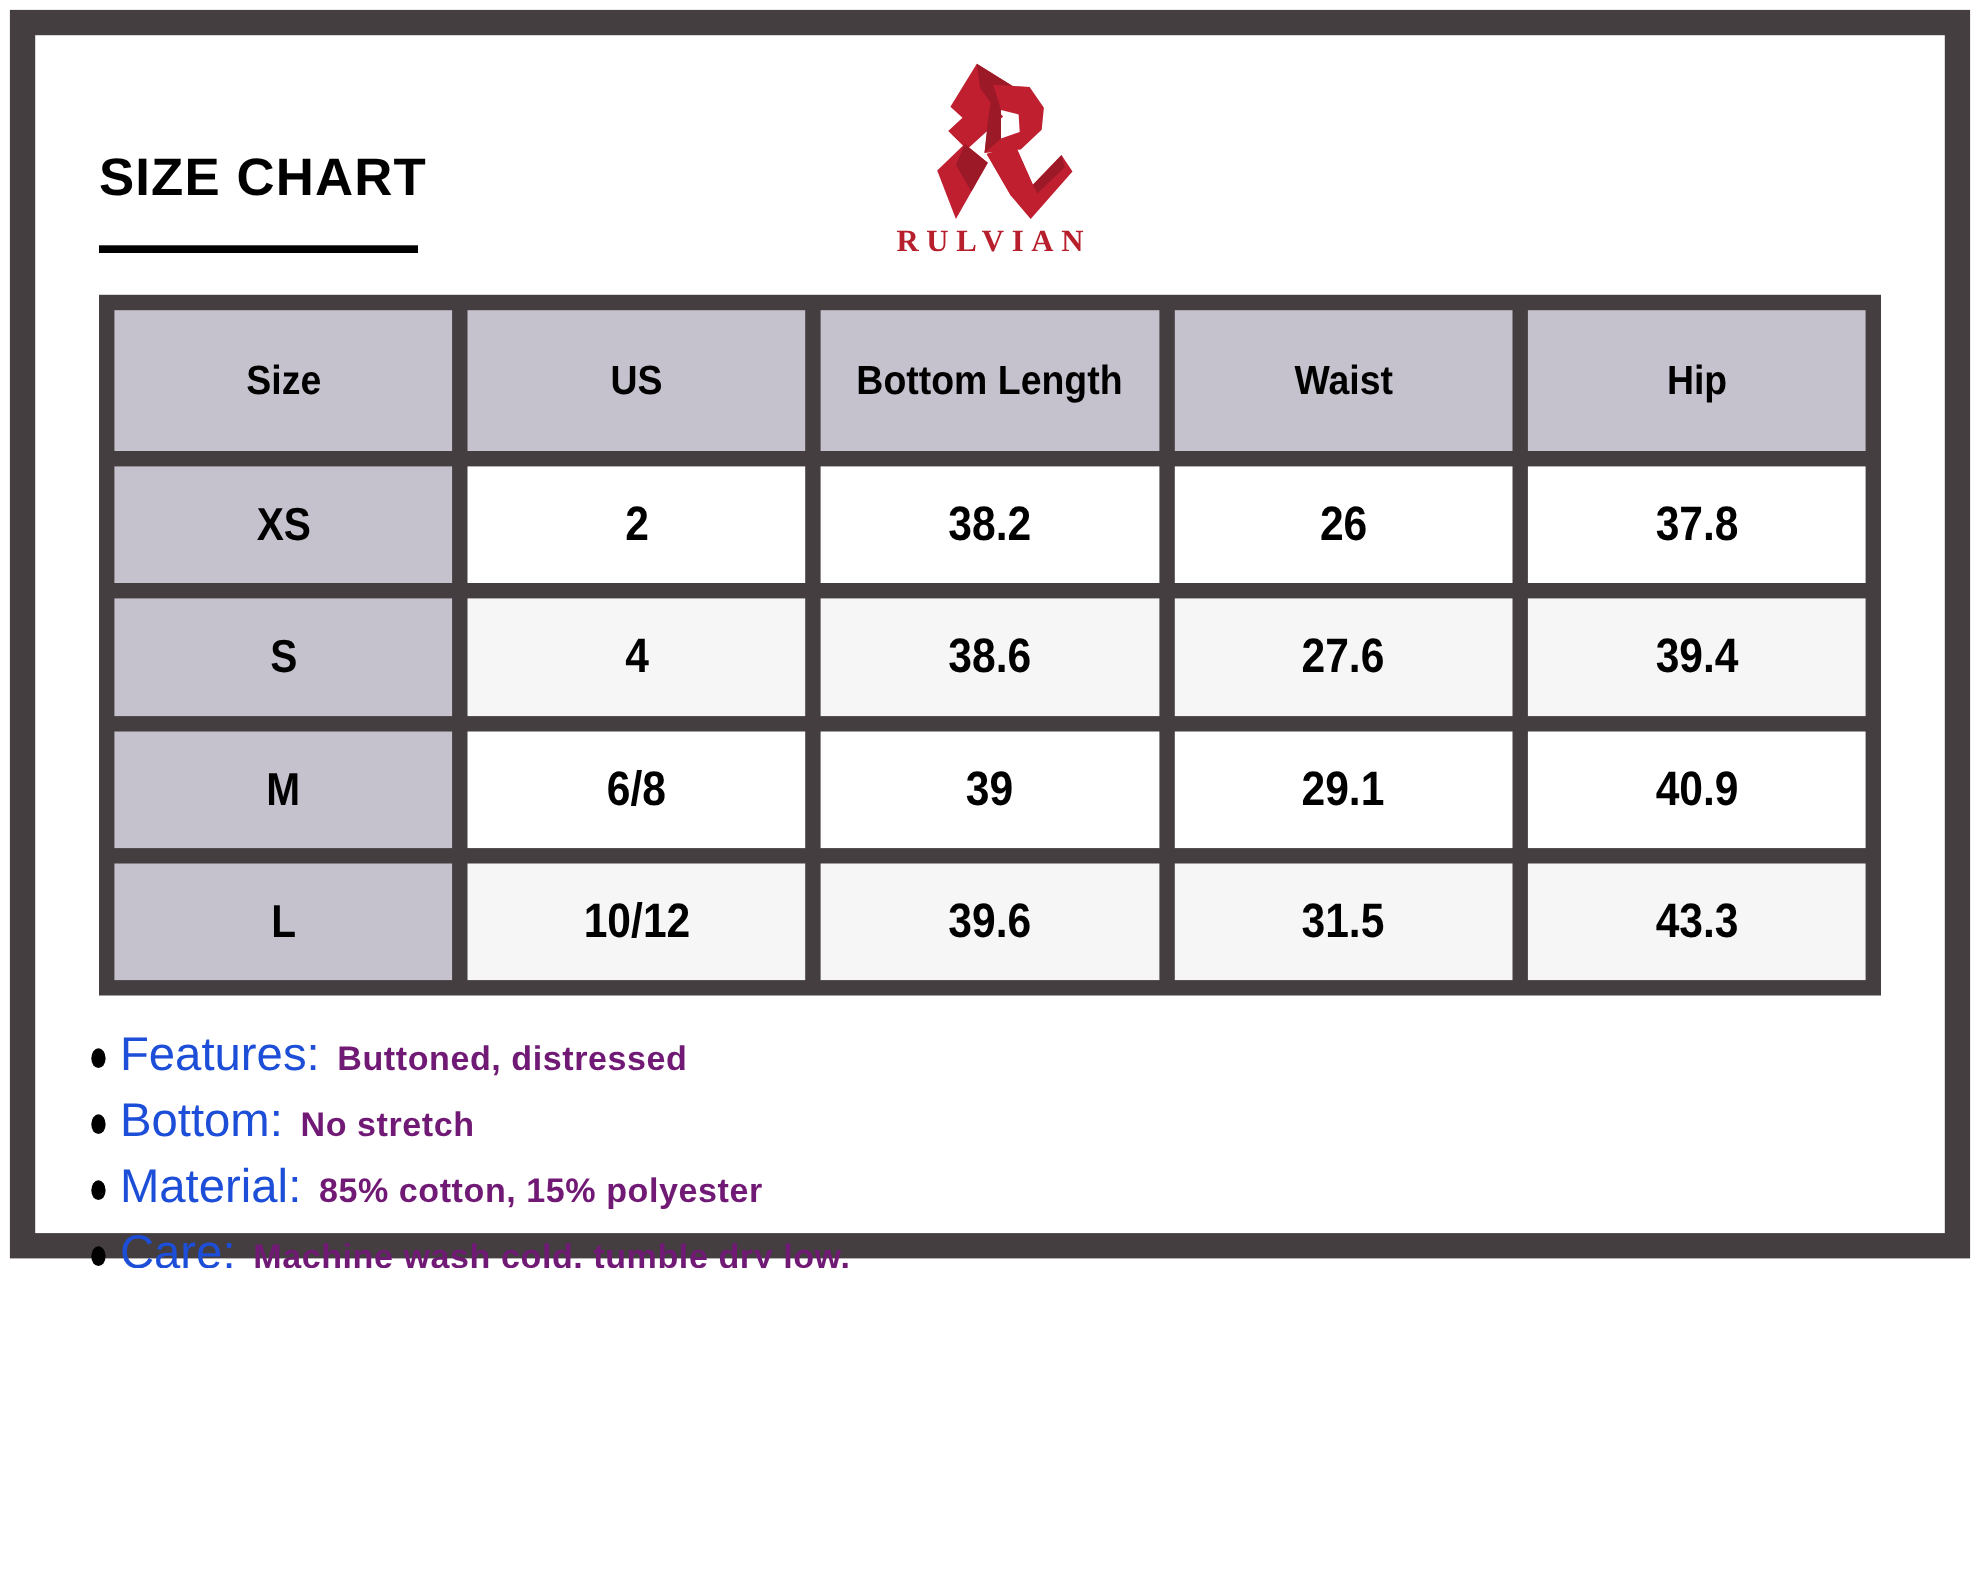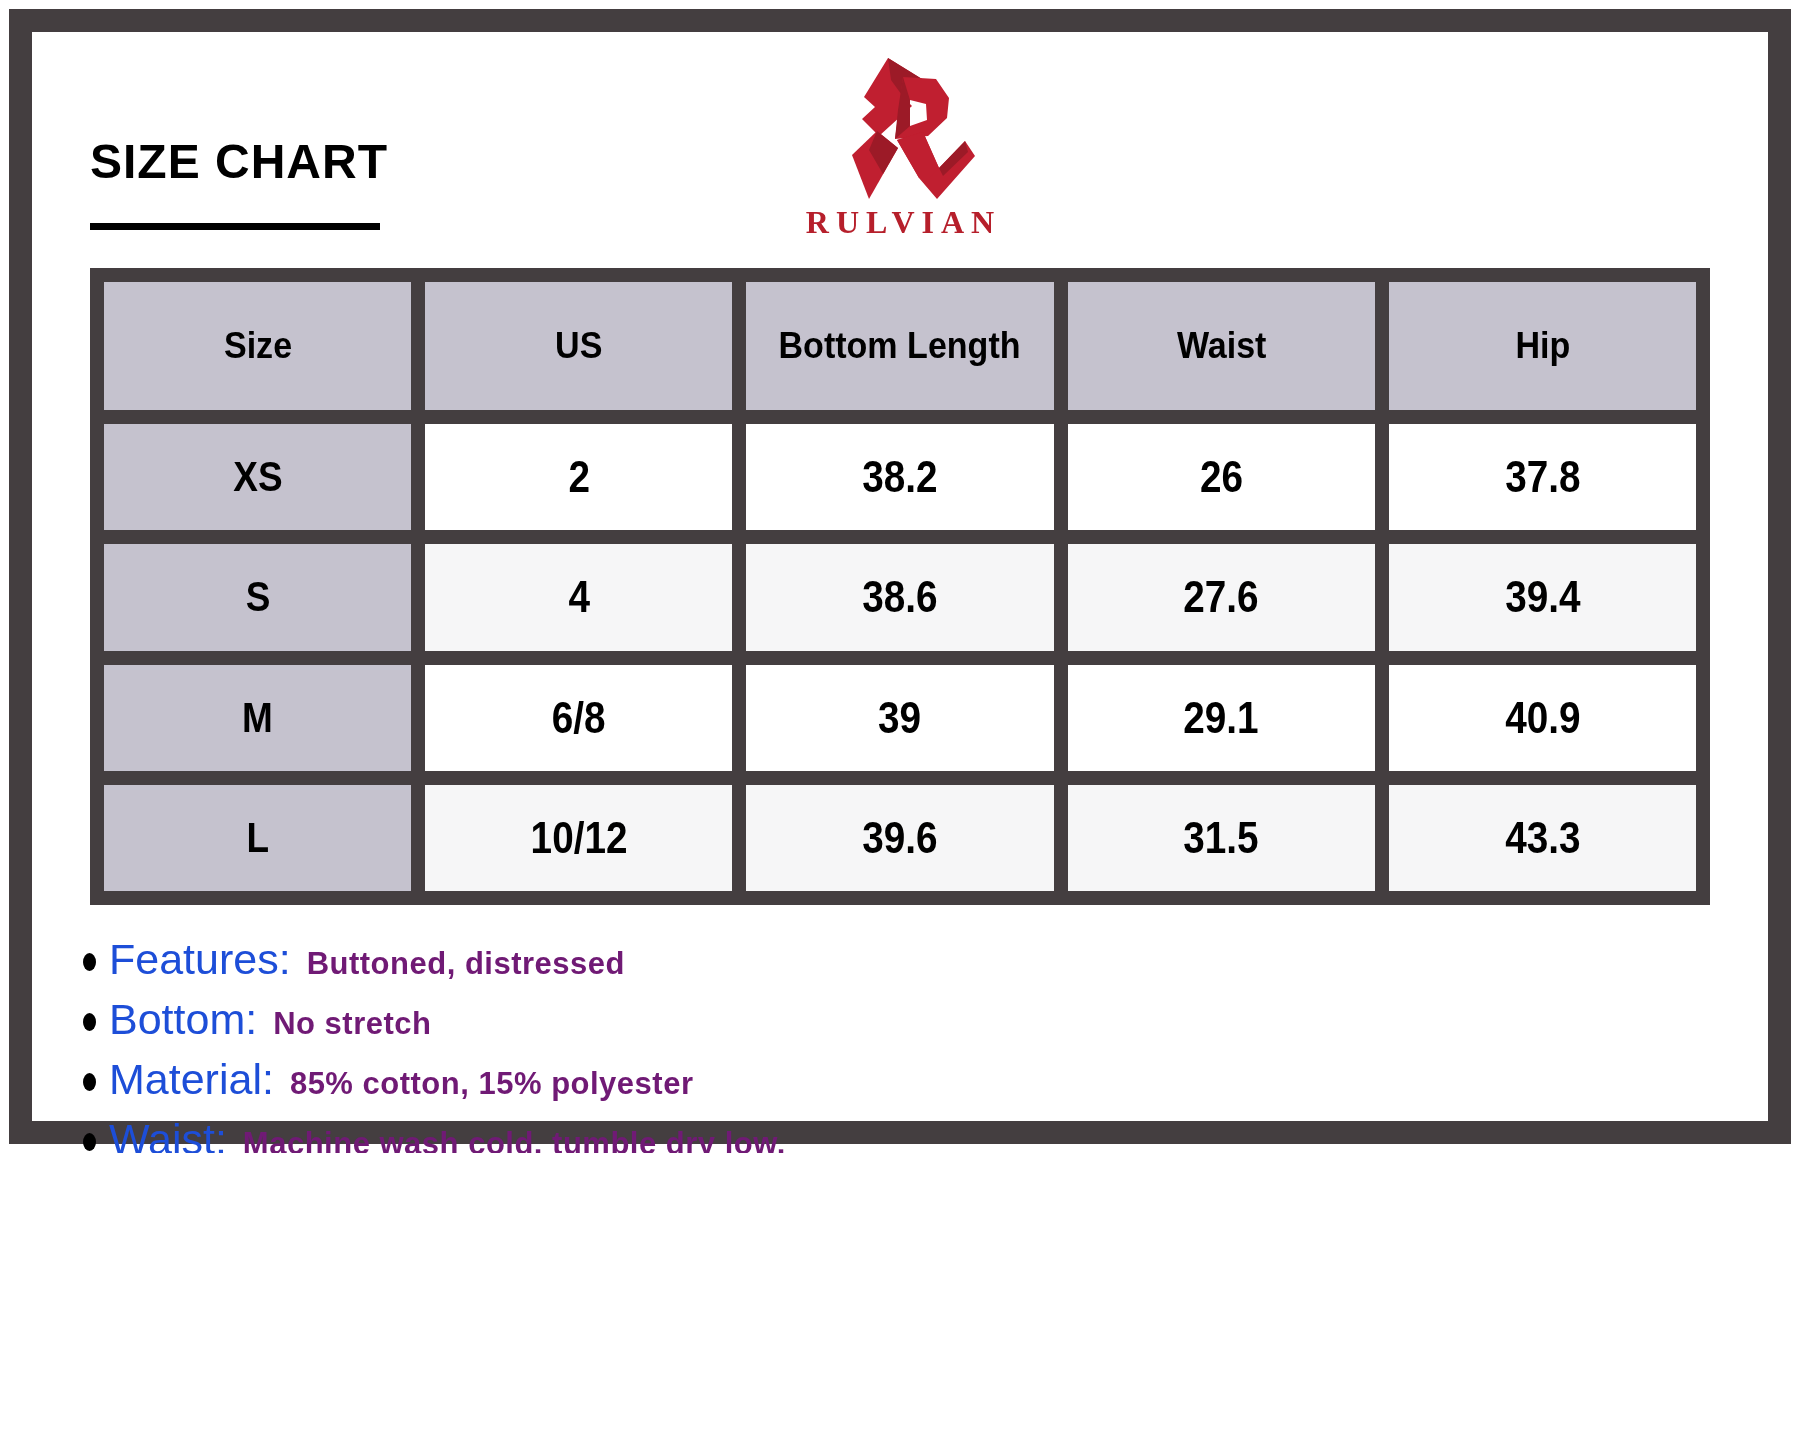--- a/index.html
+++ b/index.html
@@ -36,21 +36,21 @@
   }
   .logo{
     position:absolute;left:750px;top:52px;width:300px;
     text-align:center;
   }
   .logo svg{display:block;margin:0 auto;}
   .wordmark{
     margin-top:4px;
     font-family:"Liberation Serif", serif;
     font-weight:bold;
-    font-size:32px;
+    font-size:28px;
     letter-spacing:7px;
     padding-left:7px;
     color:var(--wordmark-red);
     white-space:nowrap;
   }
   table.size-table{
     position:absolute;left:90px;top:268px;
     width:1620px;height:637px;
     border-collapse:separate;
     border-spacing:14px;
@@ -172,18 +172,18 @@
         <span class="note-label">Bottom:</span>
         <span class="note-value">No stretch</span>
       </li>
       <li>
         <span class="bullet"></span>
         <span class="note-label">Material:</span>
         <span class="note-value">85% cotton, 15% polyester</span>
       </li>
       <li>
         <span class="bullet"></span>
-        <span class="note-label">Waist:</span>
+        <span class="note-label">Care:</span>
         <span class="note-value">Machine wash cold. tumble dry low.</span>
       </li>
     </ul>
 
 </div>
 
 </body></html>

